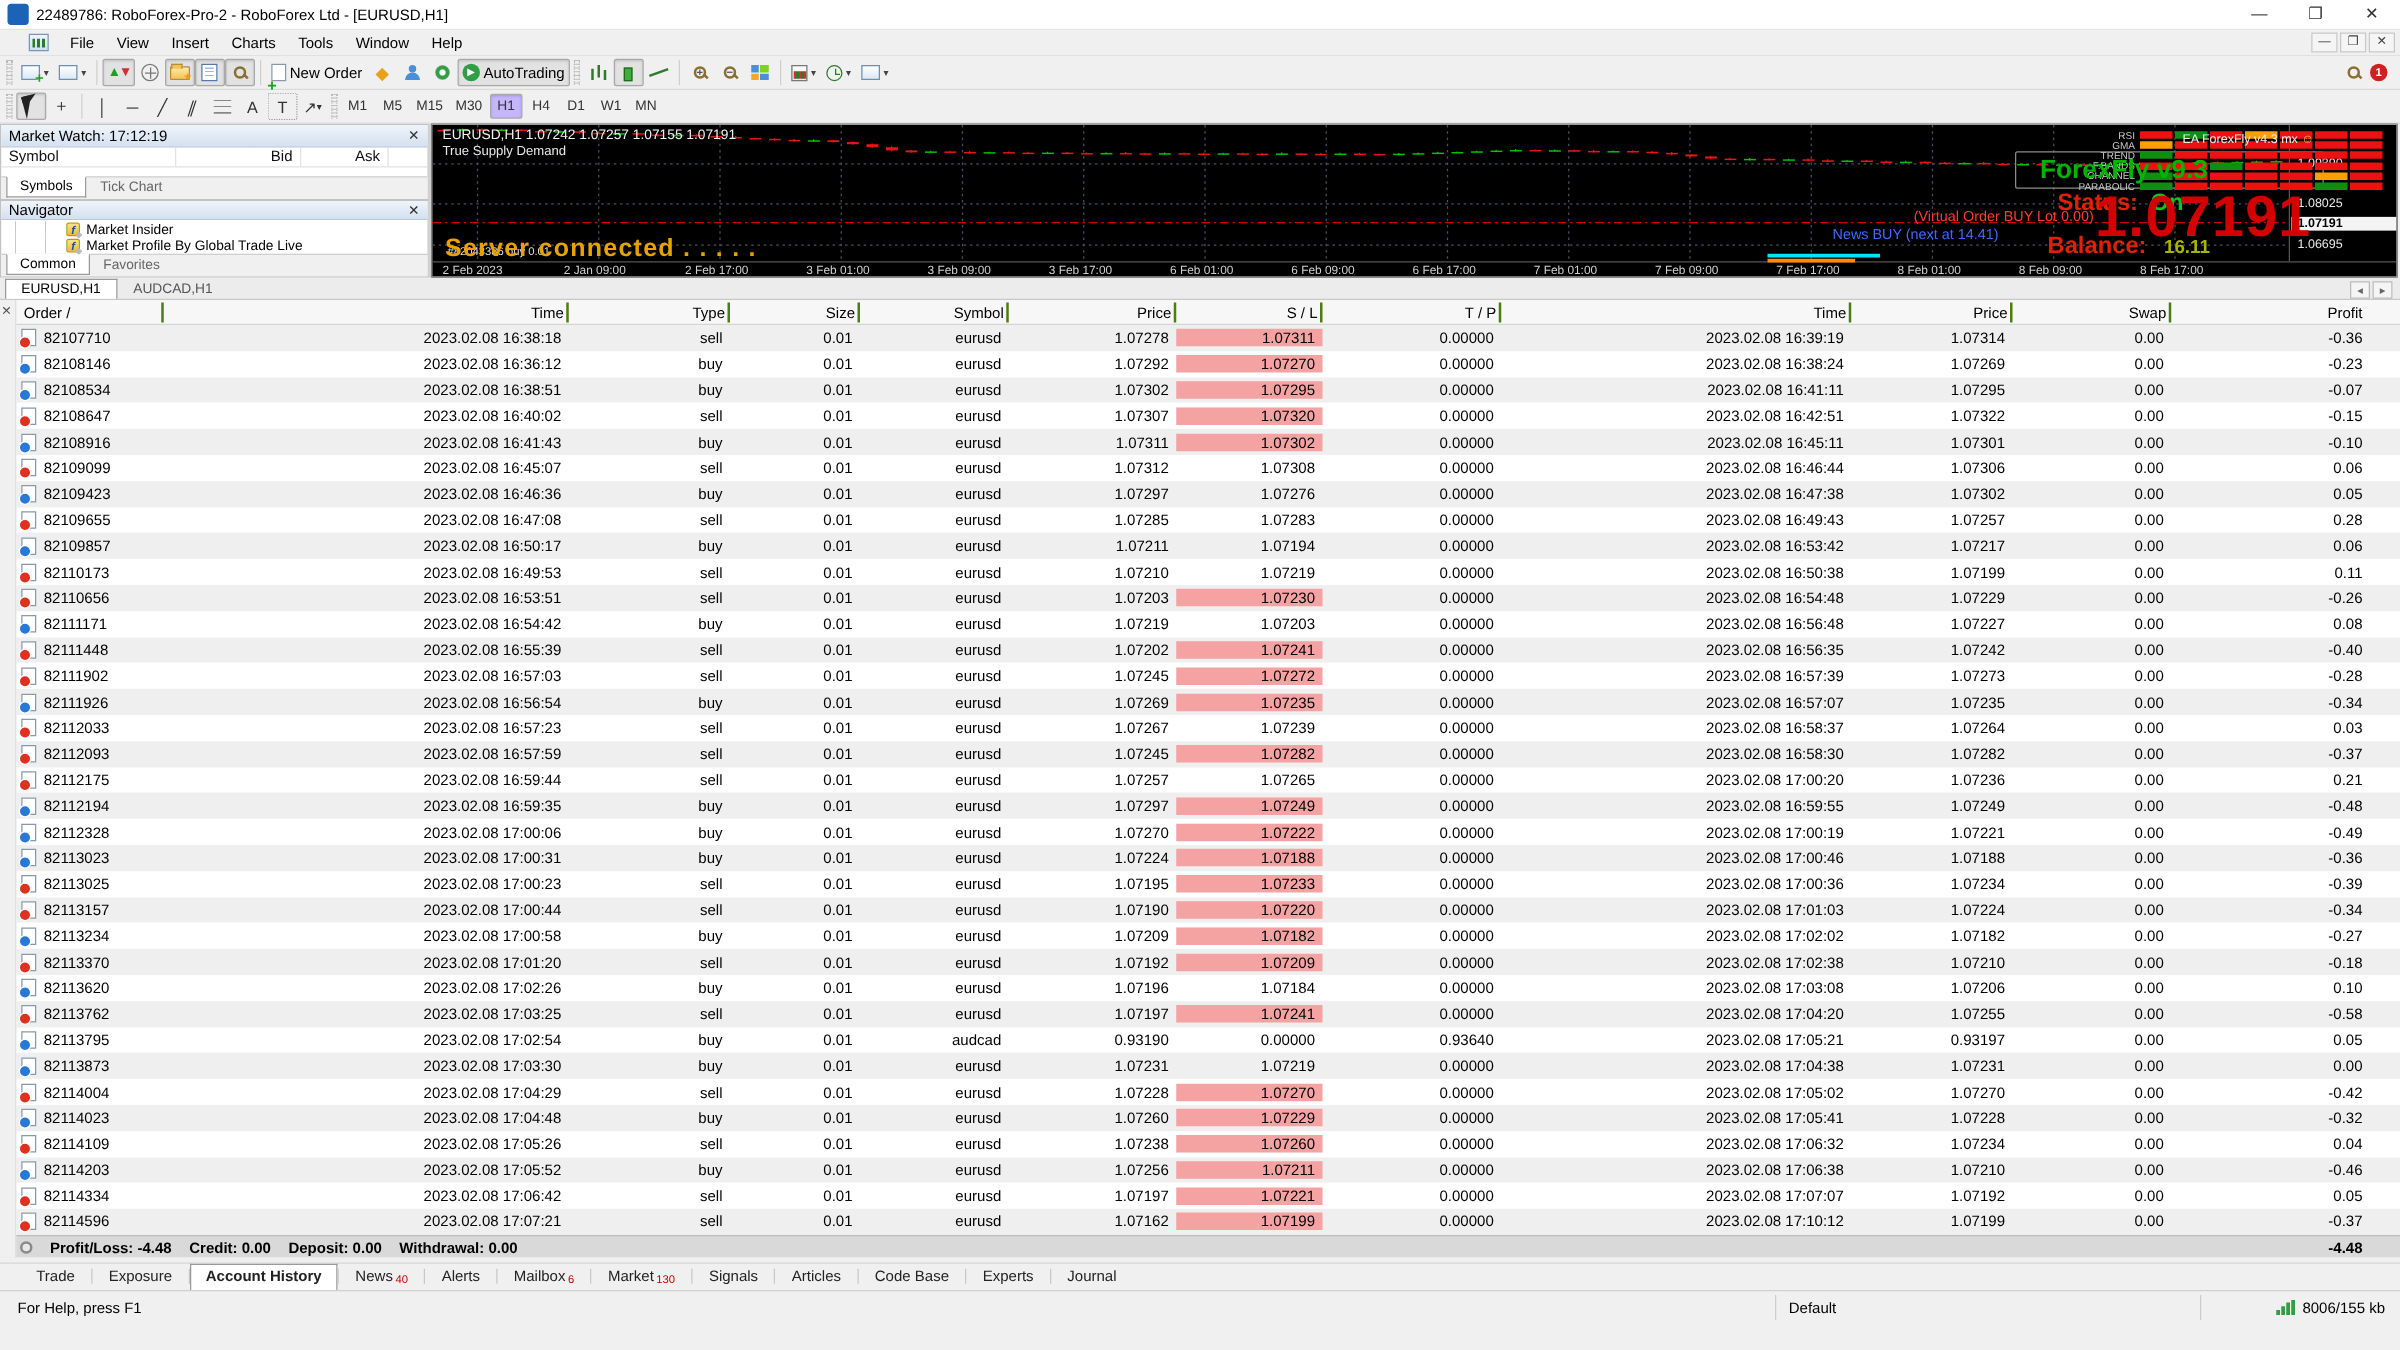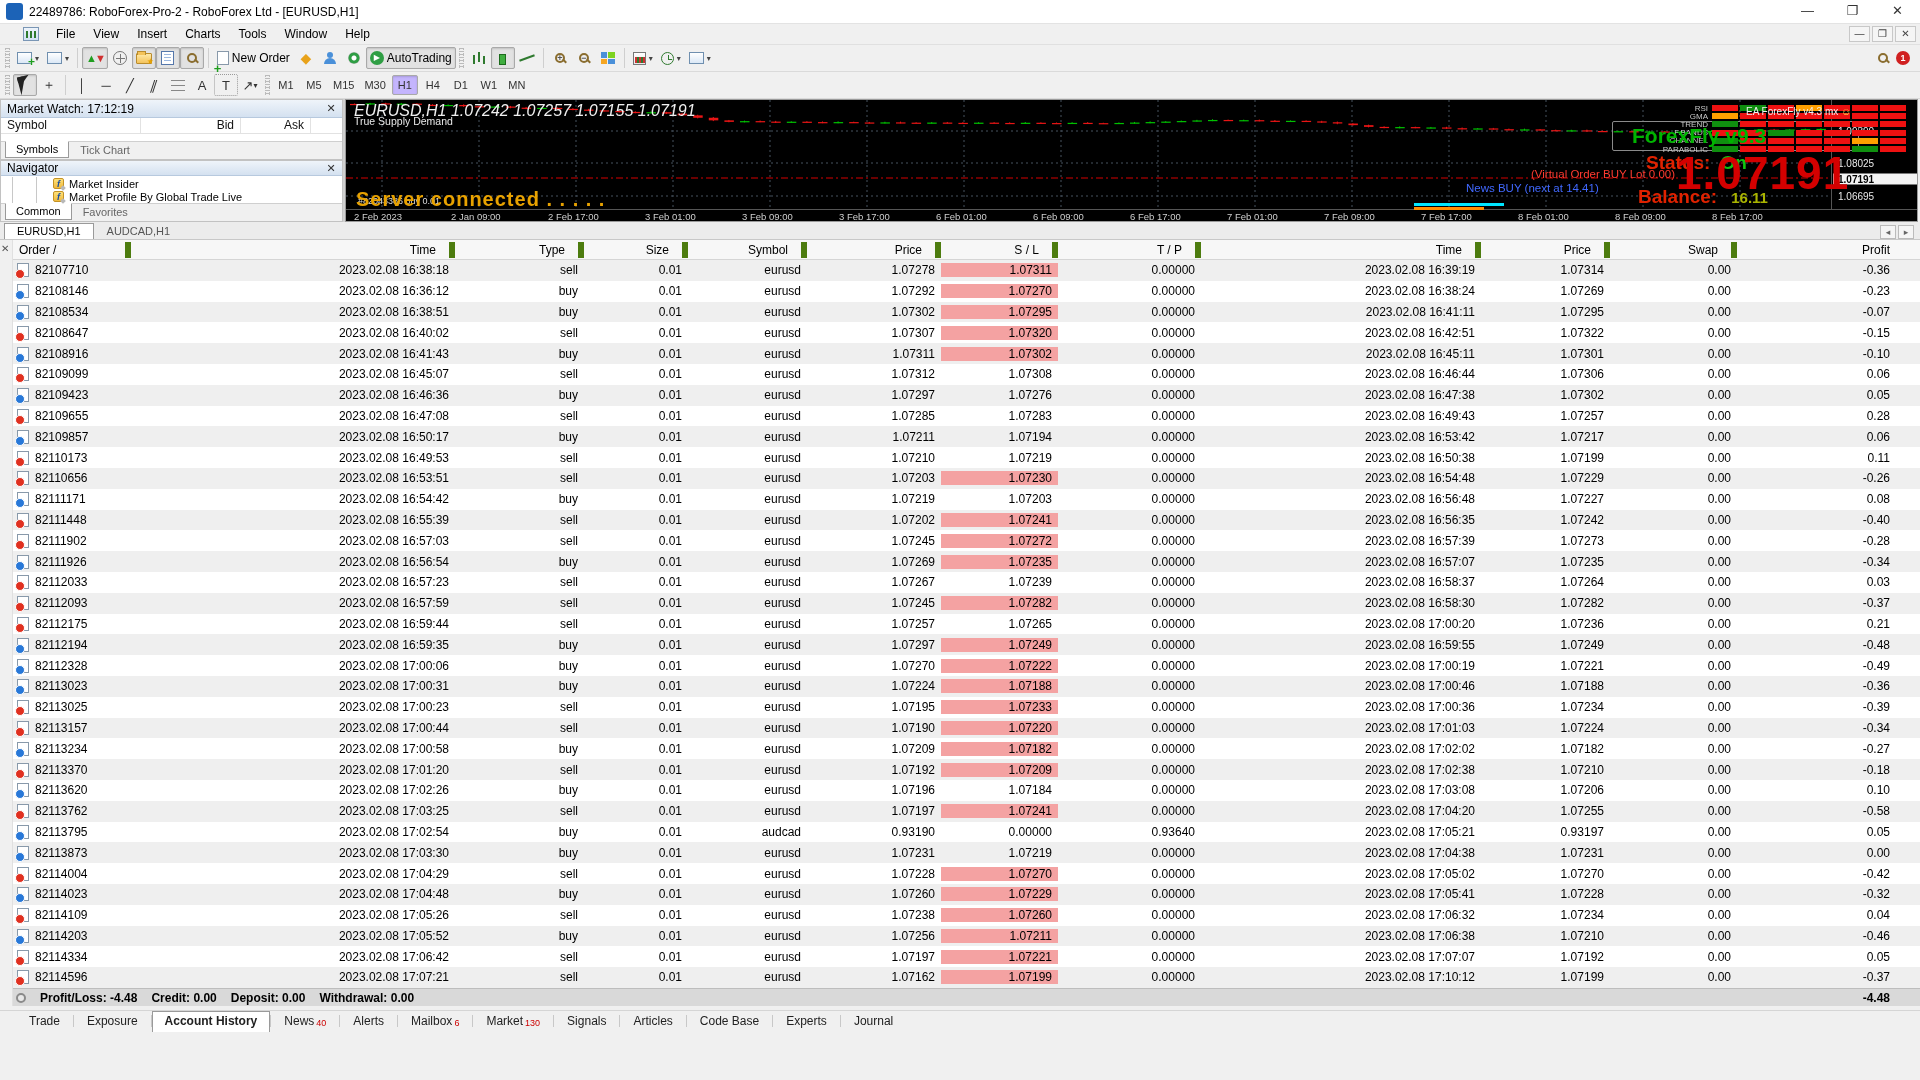--- a/index.html
+++ b/index.html
@@ -109,21 +109,21 @@
   .ficon::after { content:""; position:absolute; right:-2px; bottom:-2px; width:4px; height:4px; background:#b8b8b8; transform:rotate(45deg); }
 
   
   .chartwin { position:relative; width:1573px; height:123px; background:#000; border:1px solid #9a9a9a; overflow:hidden; }
   .plot { position:absolute; left:0; top:0; width:1485px; height:109px; }
   .paxis { position:absolute; left:1485px; top:0; width:88px; height:109px; border-left:1px solid #555; }
   .paxis .pl { position:absolute; left:6px; color:#e8e8e8; font-size:10px; transform:translateY(-50%); }
   .paxis .pl.boxed { background:#f4f4f4; color:#000; left:1px; right:1px; padding:0 5px; font-weight:bold; }
   .daxis { position:absolute; left:0; top:109px; width:1573px; height:14px; border-top:1px solid #555; }
   .daxis .dl { position:absolute; top:1px; color:#cfcfcf; font-size:9.5px; white-space:nowrap; }
-  .ohlc { position:absolute; left:8px; top:2px; color:#f0f0f0; font-size:16px;font-style:italic; }
+  .ohlc { position:absolute; left:8px; top:2px; color:#f0f0f0; font-size:11px; }
   .tsd { position:absolute; left:8px; top:15px; color:#e8e8e8; font-size:10.5px; }
   .server { position:absolute; left:10px; top:88px; color:#e8a200; font-size:20px; font-weight:bold; letter-spacing:1px; z-index:5; }
   .ordnote { position:absolute; left:12px; top:96px; color:#ddd; font-size:9px; z-index:4; }
   .vorder { position:absolute; left:1185px; top:68px; color:#ff3b30; font-size:11.5px; z-index:5; }
   .newsnote { position:absolute; left:1120px; top:82px; color:#4169ff; font-size:11.5px; z-index:5; }
   .seg-cyan { position:absolute; left:1068px; top:103px; width:90px; height:3px; background:#00e5ff; z-index:4; }
   .seg-orange { position:absolute; left:1068px; top:107px; width:70px; height:3px; background:#ff8c00; z-index:4; }
   .matrix { position:absolute; left:1266px; top:4px; z-index:3; }
   .mrow { display:flex; align-items:center; height:8.2px; }
   .mrow .mlabel { width:100px; text-align:right; color:#c8c8c8; font-size:8px; padding-right:4px; }
@@ -144,21 +144,21 @@
   .ctab { padding:1px 12px 2px; color:#555; border:1px solid transparent; border-bottom:none; }
   .ctab.active { background:#fff; border-color:#9a9a9a; color:#000; }
   .ctrl-arrows { margin-left:auto; margin-right:6px; display:flex; gap:2px; align-items:center; }
   .ctrl-arrows span { width:16px; height:14px; border:1px solid #bbb; background:#f5f5f5; color:#666; font-size:9px; text-align:center; line-height:13px; }
 
   
   .gutter { position:absolute; left:0; top:240px; width:13px; height:766px; background:#f0f0f0; z-index:8; border-right:1px solid #e0e0e0; }
   .gutter .x { position:absolute; top:3px; left:1px; font-size:10px; color:#555; }
   .grid12 { display:grid; grid-template-columns:118px 324px 129px 104px 119px 134px 117px 143px 280px 129px 127px 1fr; }
   .thead { height:20px; margin-left:13px; background:#f7f7f7; border-bottom:1px solid #d5d5d5; align-items:center; font-size:12px; }
-  .thead .hc { text-align:right; padding-right:13px; border-right:6px solid #4d7c0f; height:16px; line-height:16px; }
+  .thead .hc { text-align:right; padding-right:2px; border-right:2px solid #4d7c0f; height:16px; line-height:16px; }
   .thead .hc:first-child { text-align:left; padding-left:6px; }
   .thead .hc:last-child { padding-right:30px; border-right:none; }
   .tbody { height:728px; margin-left:13px; overflow:hidden; background:#fff; }
   .hrow { height:20.8px; align-items:center; font-size:12px; }
   .hrow.odd { background:#efefef; }
   .hrow > div { text-align:right; padding-right:6px; white-space:nowrap; }
   .hrow .c-order { text-align:left; padding-left:4px; display:flex; align-items:center; gap:6px; }
   .hrow .c-profit { padding-right:30px; }
   .hrow .sl-hit { background:#f4a2a2; }
   .tsummary { height:18px; background:#d9d9d9; border-top:1px solid #bdbdbd; display:flex; align-items:center; font-weight:bold; font-size:12px; padding-left:16px; gap:14px; }
@@ -1378,13 +1378,27 @@
       <span class="ttab">
         <span>Experts</span>
       </span>
       <span class="ttab-sep"></span>
       <span class="ttab">
         <span>Journal</span>
       </span>
     </div>
 
 
+  <div class="statusbar">
+    <span class="help">For Help, press F1</span>
+    <span class="sp"></span>
+    <span class="cell profile">Default</span>
+    <span class="cell traffic">
+      <span class="bars">
+          <i></i>
+          <i></i>
+          <i></i>
+          <i></i>
+        </span>
+      <span>8006/155 kb</span>
+    </span>
+  </div>
 </div>
 
 </body></html>

